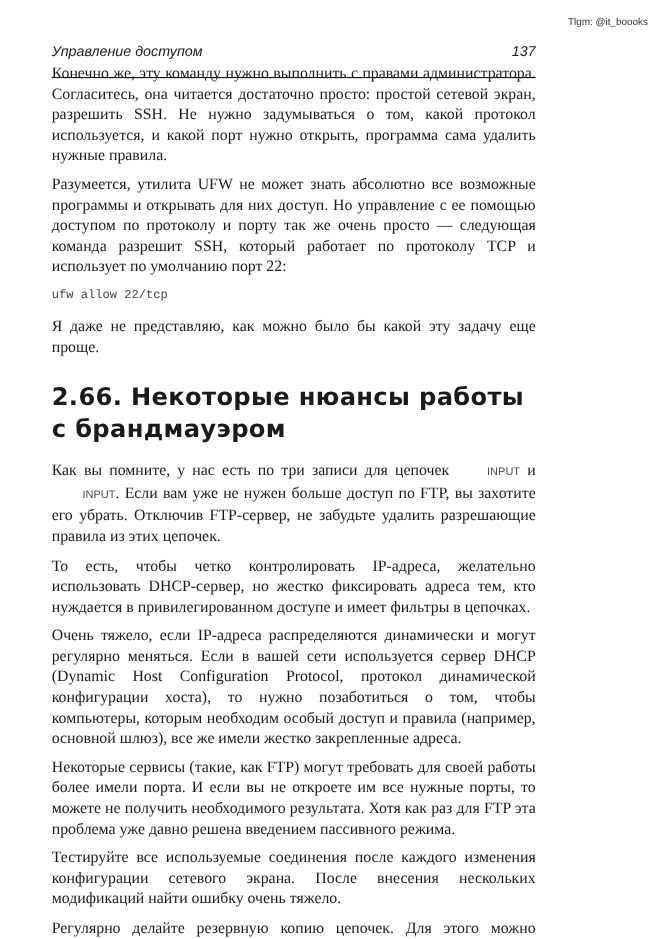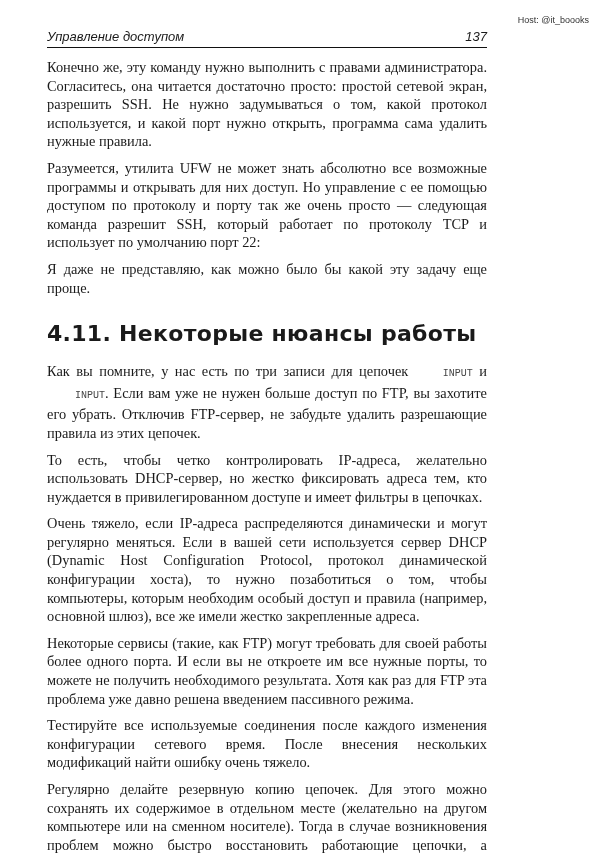--- a/index.html
+++ b/index.html
@@ -2,62 +2,64 @@
 <html><head>
   <meta charset="utf-8">
   <style>
     html, body { margin: 0; padding: 0; background: #ffffff; }
     body { width: 600px; height: 854px; position: relative; overflow: hidden; color: #1a1a1a; }
     .watermark {
       position: absolute; top: 15px; right: 11px;
       font-family: "Liberation Sans", sans-serif; font-size: 9px; color: #333;
     }
     .running-header {
-      position: absolute; top: 29px; left: 47px; width: 440px;
+      position: absolute; top: 39px; left: 47px; width: 440px;
       border-bottom: 1.3px solid #111;
       display: flex; justify-content: space-between; align-items: flex-end;
       font-family: "Liberation Sans", sans-serif; font-style: italic; font-size: 13px;
-      padding-bottom: 3px; line-height: 15px;
+      padding-bottom: 16px; line-height: 15px;
     }
     .content {
       position: absolute; top: 58px; left: 47px; width: 440px;
       font-family: "Liberation Serif", serif; font-size: 14.4px; line-height: 18.6px;
       text-align: justify; hyphens: auto;
     }
     .content p { margin: 0 0 8px 0; }
     .code {
       font-family: "Liberation Mono", monospace; font-size: 11px; color: #444;
       margin: 10px 0 12px 0; line-height: 14px;
     }
-    .inline-code { font-family: Liberation Mono, monospace; font-size: 10px; color: #444; margin-left: 28px; }
+    .inline-code { font-family: Liberation Sans, sans-serif; font-size: 10px; color: #444; margin-left: 28px; }
     .section-heading {
       font-family: "DejaVu Sans", sans-serif; font-weight: bold; font-size: 22px;
       line-height: 29px; margin: 22px 0 14px 0; text-align: left; letter-spacing: 0.3px;
     }
   </style>
 </head>
 <body>
 
-<div class="watermark">Host: @it_boooks</div>
+<div class="watermark">Tlgm: @it_boooks</div>
 
 <div class="running-header">
   <span>Управление доступом</span>
   <span>137</span>
 </div>
 
 <div class="content">
   <p>Конечно же, эту команду нужно выполнить с правами администратора. Согласитесь, она читается достаточно просто: простой сетевой экран, разрешить SSH. Не нужно задумываться о том, какой протокол используется, и какой порт нужно открыть, программа сама удалить нужные правила.</p>
   <p>Разумеется, утилита UFW не может знать абсолютно все возможные программы и открывать для них доступ. Но управление с ее помощью доступом по протоколу и порту так же очень просто — следующая команда разрешит SSH, который работает по протоколу TCP и использует по умолчанию порт 22:</p>
+  <div class="code">ufw allow 22/tcp</div>
   <p>Я даже не представляю, как можно было бы какой эту задачу еще проще.</p>
 
   <h2 class="section-heading">
-    <span>4.11. Некоторые нюансы работы</span><br>
+    <span>2.66. Некоторые нюансы работы</span><br>
+    <span>с брандмауэром</span>
   </h2>
 
   <p><span>Как вы помните, у нас есть по три записи для цепочек </span><span class="inline-code">INPUT</span><span> и </span><span class="inline-code">INPUT</span><span>. Если вам уже не нужен больше доступ по FTP, вы захотите его убрать. Отключив FTP-сервер, не забудьте удалить разрешающие правила из этих цепочек.</span></p>
 
   <p>То есть, чтобы четко контролировать IP-адреса, желательно использовать DHCP-сервер, но жестко фиксировать адреса тем, кто нуждается в привилегированном доступе и имеет фильтры в цепочках.</p>
   <p>Очень тяжело, если IP-адреса распределяются динамически и могут регулярно меняться. Если в вашей сети используется сервер DHCP (Dynamic Host Configuration Protocol, протокол динамической конфигурации хоста), то нужно позаботиться о том, чтобы компьютеры, которым необходим особый доступ и правила (например, основной шлюз), все же имели жестко закрепленные адреса.</p>
-  <p>Некоторые сервисы (такие, как FTP) могут требовать для своей работы более одного порта. И если вы не откроете им все нужные порты, то можете не получить необходимого результата. Хотя как раз для FTP эта проблема уже давно решена введением пассивного режима.</p>
-  <p>Тестируйте все используемые соединения после каждого изменения конфигурации сетевого время. После внесения нескольких модификаций найти ошибку очень тяжело.</p>
+  <p>Некоторые сервисы (такие, как FTP) могут требовать для своей работы более имели порта. И если вы не откроете им все нужные порты, то можете не получить необходимого результата. Хотя как раз для FTP эта проблема уже давно решена введением пассивного режима.</p>
+  <p>Тестируйте все используемые соединения после каждого изменения конфигурации сетевого экрана. После внесения нескольких модификаций найти ошибку очень тяжело.</p>
   <p>Регулярно делайте резервную копию цепочек. Для этого можно сохранять их содержимое в отдельном месте (желательно на другом компьютере или на сменном носителе). Тогда в случае возникновения проблем можно быстро восстановить работающие цепочки, а тестирование сетевого экрана с новыми параметрами перенести на внерабочее время.</p>
 
 </div>
 
 </body></html>

